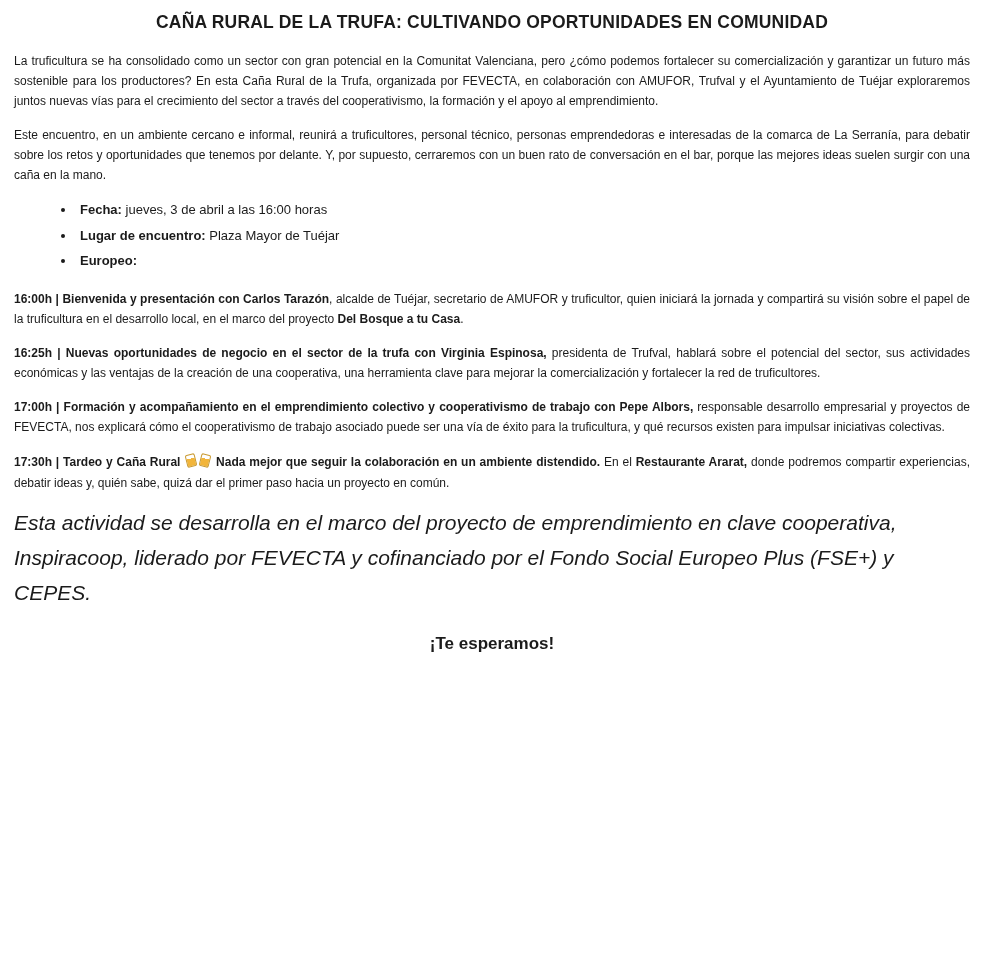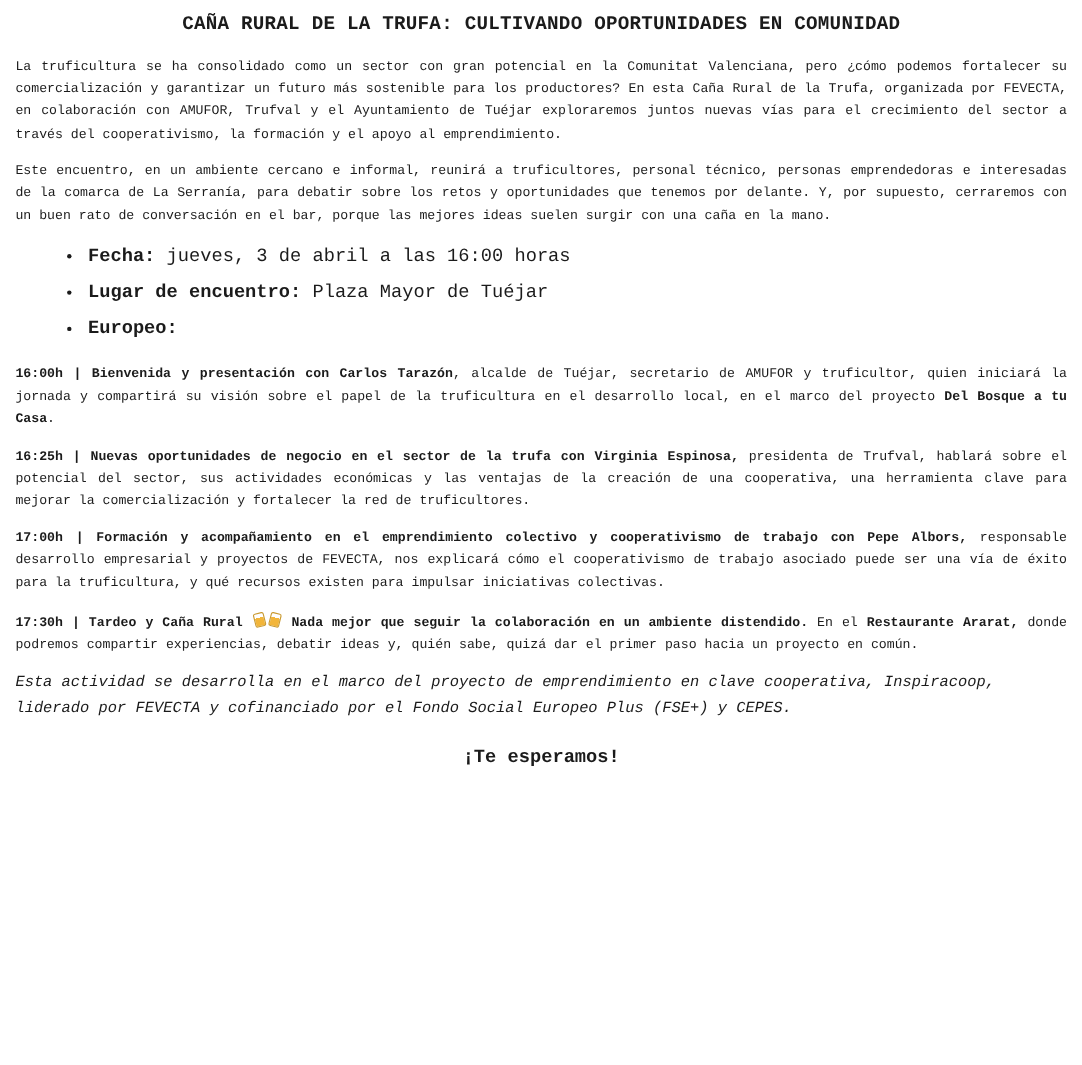--- a/index.html
+++ b/index.html
@@ -7,21 +7,21 @@
     padding: 0;
     background: #ffffff;
   }
   .page {
     position: relative;
     width: 984px;
     height: 968px;
     box-sizing: border-box;
     background: #ffffff;
     padding: 6px 14px 8px 14px;
-    font-family: Liberation Mono, monospace;
+    font-family: Liberation Sans, sans-serif;
     color: #1b1b1b;
     overflow: hidden;
   }
   .doc-title {
     font-size: 17.5px;
     font-weight: 700;
     text-align: center;
     letter-spacing: 0.2px;
     margin: 4px 0 16px 0;
     line-height: 1.4;
@@ -31,28 +31,28 @@
     line-height: 1.7;
     text-align: justify;
     margin: 0 0 13px 0;
   }
   ul.details {
     list-style: disc;
     margin: 4px 0 16px 0;
     padding-left: 62px;
   }
   ul.details li {
-    font-size: 17px;
+    font-size: 13px;
     line-height: 1.75;
     margin-bottom: 3px;
     padding-left: 4px;
   }
   .b { font-weight: 700; }
   p.footnote {
-    font-size: 14px;
+    font-size: 21px;
     font-style: italic;
     line-height: 1.65;
     text-align: left;
     margin: 4px 0 18px 0;
   }
   p.closing {
     font-size: 17px;
     font-weight: 700;
     text-align: center;
     line-height: 1.65;

